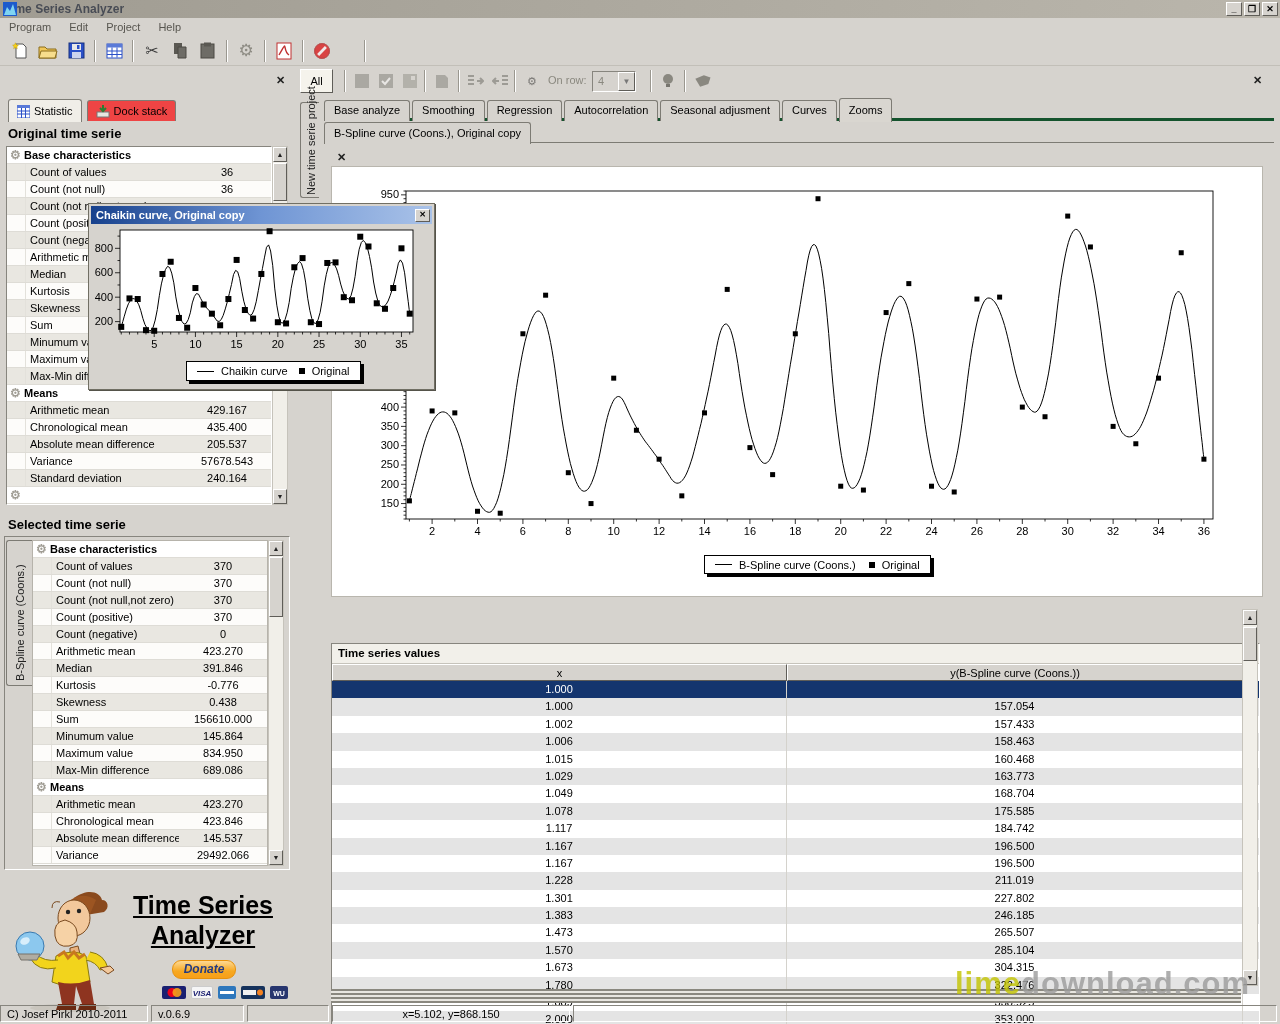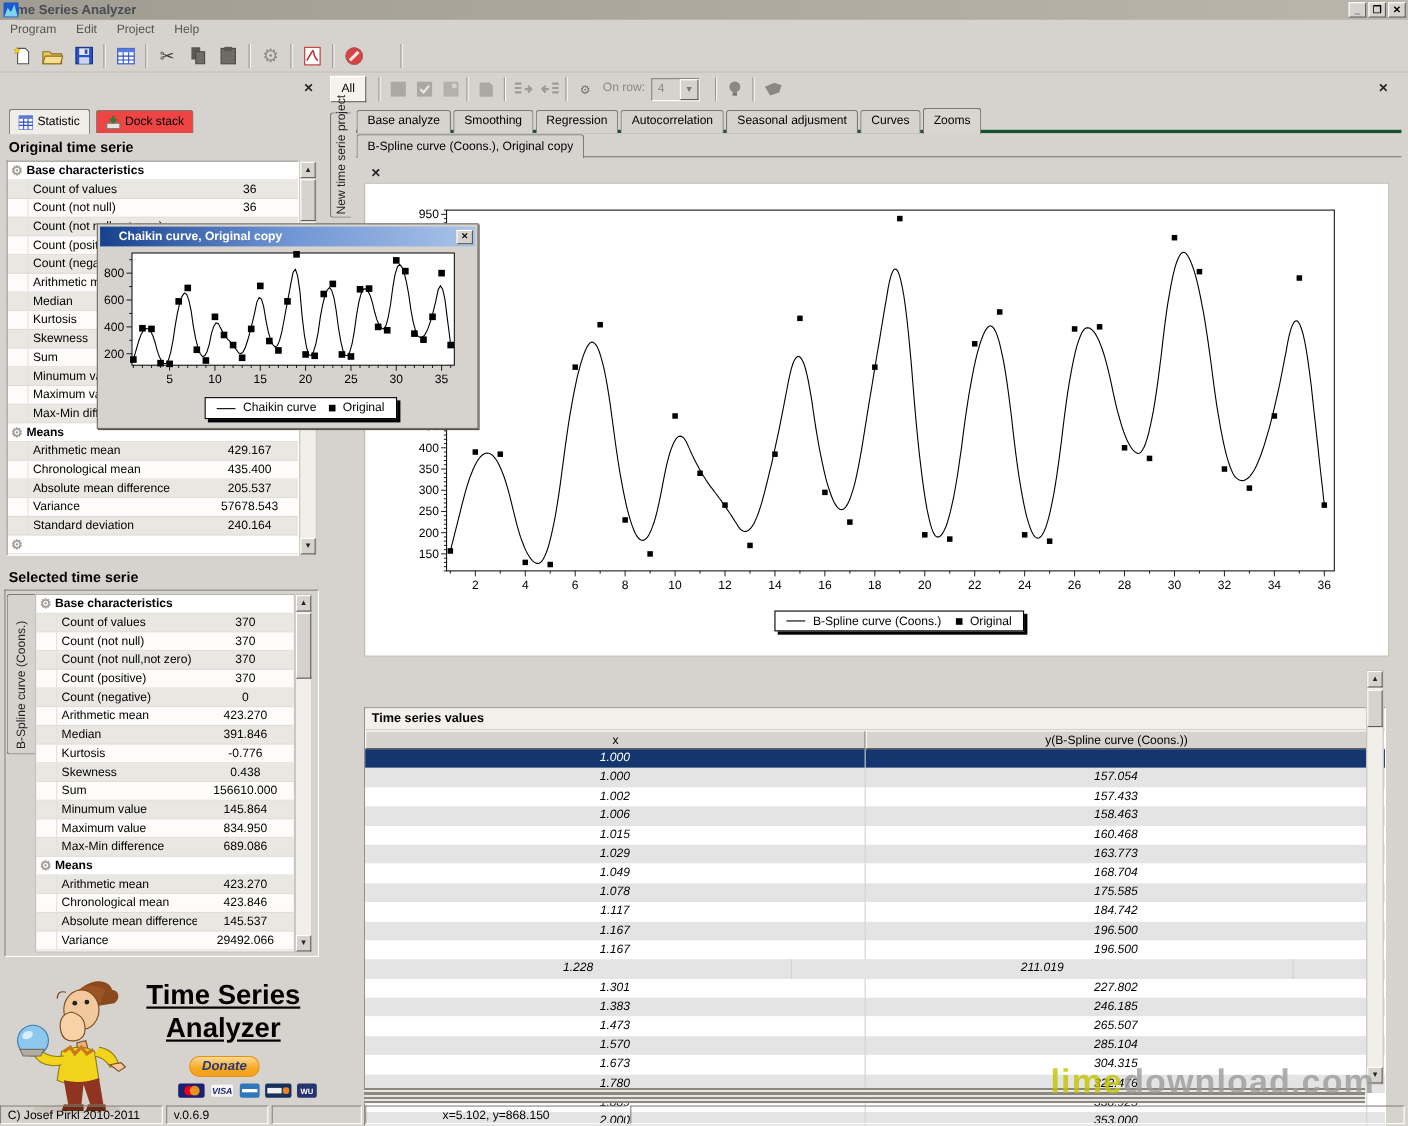--- a/index.html
+++ b/index.html
@@ -56,29 +56,29 @@
   #chart-panel { left:331px; top:166px; width:932px; height:431px; background:#fff; border:1px solid #b9b6ae; }
   .legendbox { position:absolute; background:#fff; border:1px solid #000; box-shadow:3px 3px 0 #000; display:flex; align-items:center; gap:7px; padding:0 10px; font-size:11px; }
   .leg-line { width:17px; height:0; border-top:1px solid #000; }
   .leg-sq { width:6px; height:6px; background:#000; }
 
   
   #ts-panel { left:331px; top:607px; width:929px; height:397px; background:#fff; border:1px solid; border-color:#87857e #fff #fff #87857e;margin-top:36px; }
   #ts-title { height:20px; background:#f2f0ea; border-bottom:1px solid #c6c3bb; font-weight:bold; font-size:11.5px; padding:3px 0 0 6px; }
   .ts-head { height:17px; display:flex; }
   .ts-head div { background:#d6d3ce; border:1px solid; border-color:#fff #5f5d58 #5f5d58 #fff; text-align:center; padding-top:2px; }
-  .ts-row { height:17.4px; display:flex; font-size:11px;font-style:italic; }
+  .ts-row { height:17.4px; display:flex; font-size:11px; }
   .ts-row div { width:50%; text-align:center; padding-top:2px; border-right:1px solid #d4d2cc; overflow:hidden; }
   .ts-row.sel { background:#14356e; color:#fff; }
   .grip { background:repeating-linear-gradient(0deg,#8a887f 0 2px,#e8e6e0 2px 4px); }
 
   
   #chaikin-win { left:88px; top:203px; width:347px; height:187px; background:#d6d3ce; border:1px solid #716f64; box-shadow:1px 1px 0 #55534a; z-index:50; padding:2px; }
   #chaikin-title { height:18px; background:linear-gradient(90deg,#17418d,#6f95d4,#a9c2e8); display:flex; align-items:center; padding:0 2px 0 5px; }
-  #chaikin-title .t { color:#fff; font-weight:bold; font-size:11px; flex:1;margin-left:12px; }
+  #chaikin-title .t { color:#fff; font-weight:bold; font-size:11px; flex:1; }
 
   
   #statusbar { left:0; top:1005px; width:1280px; height:19px; display:flex; }
   .stpanel { border:1px solid; border-color:#87857e #fff #fff #87857e; height:17px; margin-right:3px; padding:2px 6px 0; }
 
   
   #logo-title { font-weight:bold; font-size:25px; text-decoration:underline; letter-spacing:0px; line-height:30px; text-align:center; width:150px; }
   #donate { width:64px; height:19px; background:linear-gradient(#fdd994,#f7a821 60%,#f79f18); border:1px solid #e8920c; border-radius:9px; text-align:center; font-weight:bold; font-style:italic; color:#253b80; font-size:12px; line-height:17px; }
   .payico { height:13px; border-radius:2px; display:inline-block; margin-right:2px; vertical-align:middle; }
 
@@ -784,21 +784,21 @@
       </div>
       <div class="ts-row" style="background: rgb(228, 228, 228);">
         <div style="width:455px">1.167</div>
         <div style="width:456px">196.500</div>
       </div>
       <div class="ts-row" style="background: rgb(255, 255, 255);">
         <div style="width:455px">1.167</div>
         <div style="width:456px">196.500</div>
       </div>
       <div class="ts-row" style="background: rgb(228, 228, 228);">
-        <div style="width:388px">1.228</div>
+        <div style="width:455px">1.228</div>
         <div style="width:456px">211.019</div>
       </div>
       <div class="ts-row" style="background: rgb(255, 255, 255);">
         <div style="width:455px">1.301</div>
         <div style="width:456px">227.802</div>
       </div>
       <div class="ts-row" style="background: rgb(228, 228, 228);">
         <div style="width:455px">1.383</div>
         <div style="width:456px">246.185</div>
       </div>

